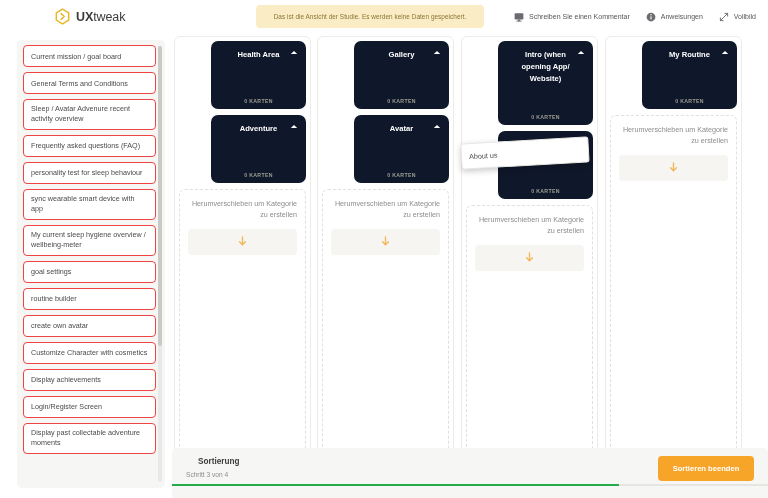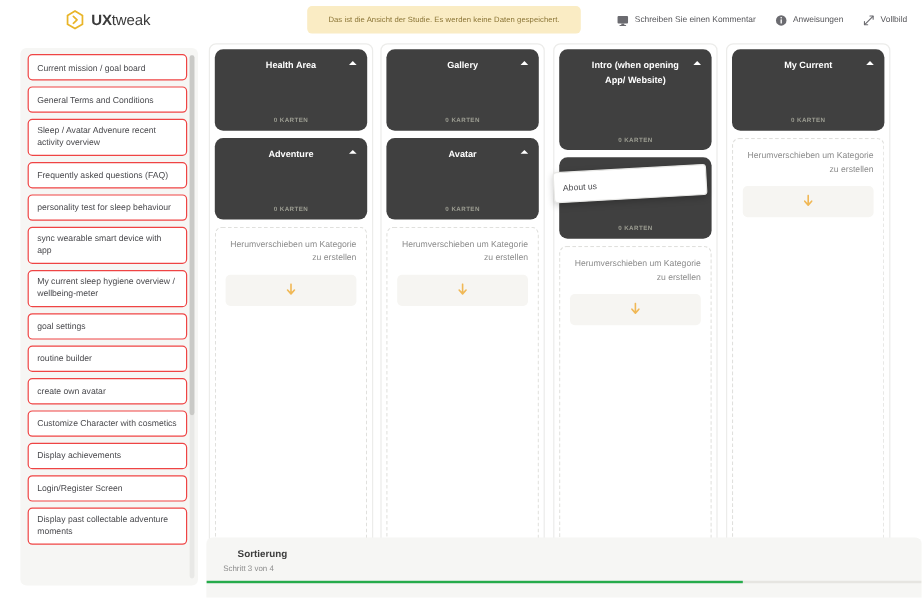--- a/index.html
+++ b/index.html
@@ -106,27 +106,28 @@
     display: flex; flex-direction: column; gap: 6px;
   }
   .col1 { left: 2px; }
   .col2 { left: 145px; }
   .col3 { left: 289px; }
   .col4 { left: 433px; }
 
   
   .cat {
     position: relative;
-    background: #404040;
+    background: #0f172a;
     border-radius: 7px;
     min-height: 68px;
     flex: 0 0 auto;
     padding: 8px 6px 13px 6px;
     display: flex; flex-direction: column;
     cursor: pointer;
+    margin-left: 32px;
   }
   .cat-title {
     text-align: center;
     font-size: 7.6px; font-weight: 700; color: #ffffff;
     line-height: 1.55;
     padding: 0 12px;
   }
   .cat-chev {
     position: absolute; right: 8px; top: 9px;
   }
@@ -377,21 +378,21 @@
       <div class="drop-slot">
         <svg width="9" height="11" viewBox="0 0 10 12">
           <path d="M5 0.8 V8.6 M1.8 6.2 L5 9.8 L8.2 6.2" fill="none" stroke="#f0b856" stroke-width="1.5" stroke-linecap="round" stroke-linejoin="round"></path>
         </svg>
       </div>
     </div>
   </div>
 
   <div class="col col4">
     <div class="cat">
-      <div class="cat-title">My Current</div>
+      <div class="cat-title">My Routine</div>
       <svg class="cat-chev" width="8" height="5" viewBox="0 0 10 6">
         <path d="M1 5 L5 1 L9 5 Z" fill="#ffffff"></path>
       </svg>
       <div class="cat-count">0 KARTEN</div>
     </div>
     <div class="drop">
       <div class="drop-lbl">Herumverschieben um Kategorie zu erstellen</div>
       <div class="drop-slot">
         <svg width="9" height="11" viewBox="0 0 10 12">
           <path d="M5 0.8 V8.6 M1.8 6.2 L5 9.8 L8.2 6.2" fill="none" stroke="#f0b856" stroke-width="1.5" stroke-linecap="round" stroke-linejoin="round"></path>
@@ -402,16 +403,17 @@
 
 </div>
 
 <div class="ghost">
   <span>About us</span>
 </div>
 
 <div class="footer">
   <div class="f-title">Sortierung</div>
   <div class="f-step">Schritt 3 von 4</div>
+  <button class="f-btn">Sortieren beenden</button>
   <div class="f-track">
     <div class="f-fill" id="f-fill" style="width: 75%;"></div>
   </div>
 </div>
 
 </body></html>

